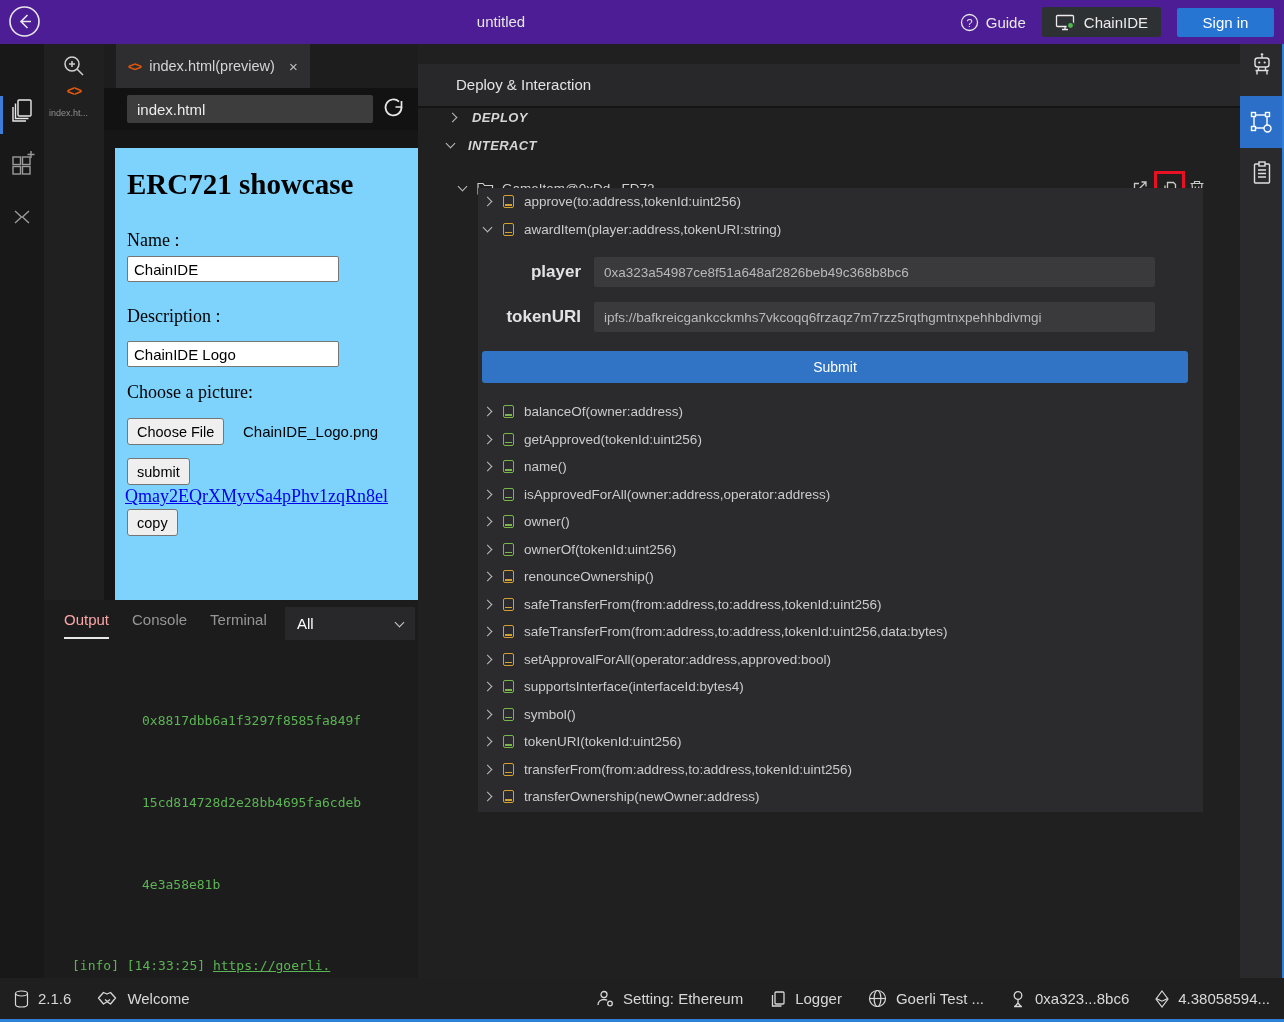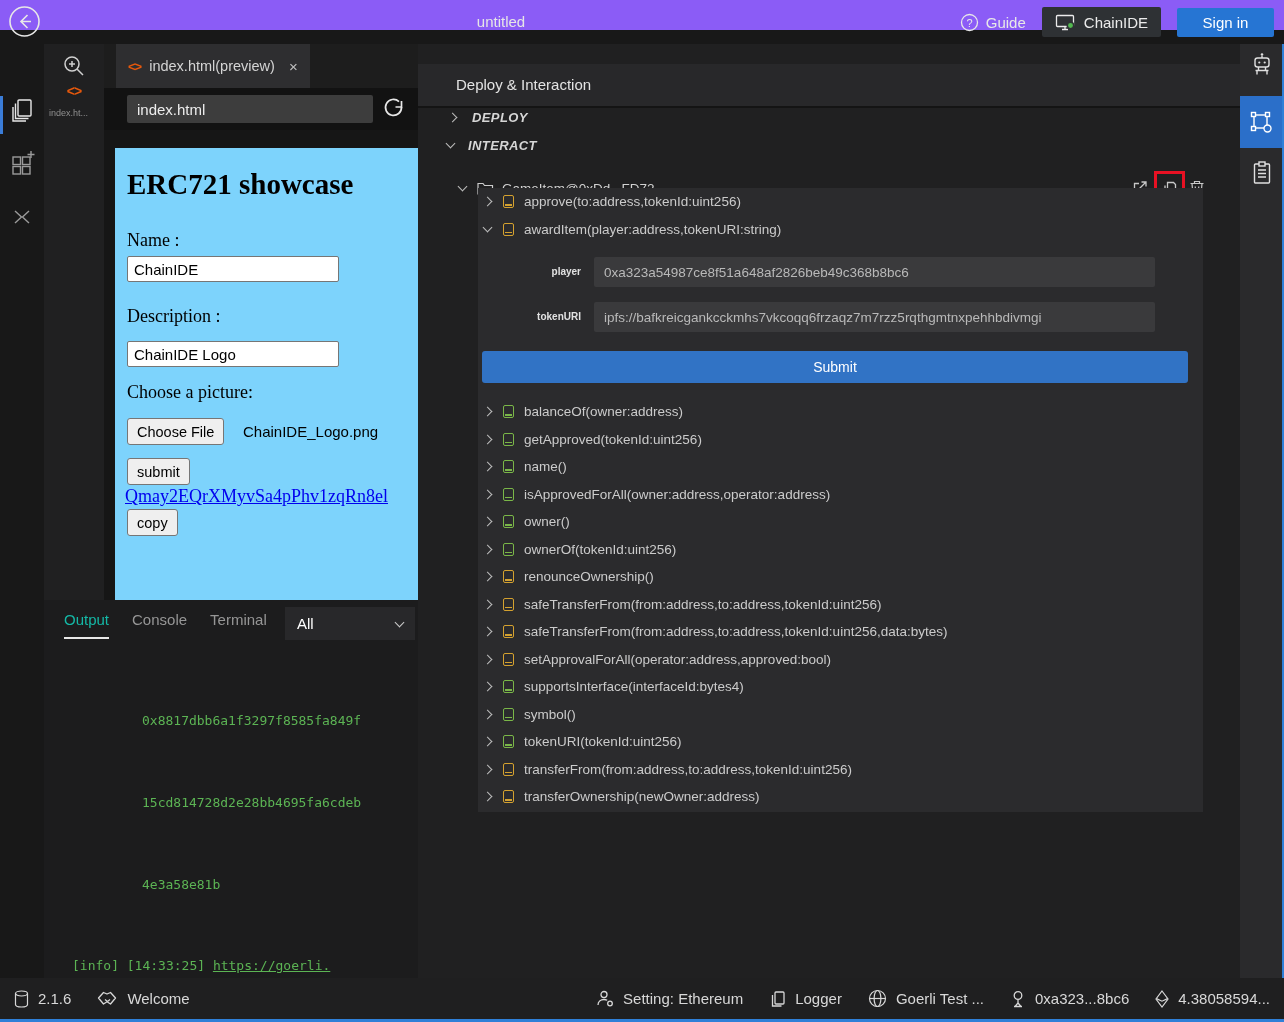--- a/index.html
+++ b/index.html
@@ -6,21 +6,21 @@
   html,body { margin:0; padding:0; }
   body {
     width:1284px; height:1022px; overflow:hidden; position:relative;
     background:#181818; font-family:"Liberation Sans", sans-serif;
     -webkit-font-smoothing:antialiased;
   }
   .abs { position:absolute; }
   svg { display:block; }
 
   
-  #topbar { left:0; top:0; width:1284px; height:30px; background:#8b5cf6; }
+  #topbar { left:0; top:0; width:1284px; height:44px; background:#4c1d95; }
   #back-btn { left:8px; top:5px; width:33px; height:33px; color:#e8e8e8; cursor:pointer; }
   #win-title { left:376px; top:0; width:250px; height:44px; line-height:44px; text-align:center;
     color:#e6e6e6; font-size:15px; }
   #top-right { right:10px; top:0; height:44px; display:flex; align-items:center; gap:16px; }
   .guide { display:flex; align-items:center; gap:7px; color:#e8e8e8; font-size:15px; cursor:pointer; }
   .connected-chip { display:flex; align-items:center; gap:9px; background:#2e3134; height:30px;
     padding:0 13px; border-radius:2px; color:#ebebeb; font-size:15px; cursor:pointer; }
   .signin-btn { width:97px; height:29px; background:#2675d3; color:#fff; font-size:15px;
     border-radius:2px; display:flex; align-items:center; justify-content:center; cursor:pointer; }
 
@@ -72,21 +72,21 @@
   #pv-thumb { position:absolute; left:20px; top:0; width:150px; height:17px; background:#c2c2c2; cursor:pointer; }
   .sc-arrow { position:absolute; top:4px; width:0; height:0; border-top:5px solid transparent;
     border-bottom:5px solid transparent; cursor:pointer; }
   .sc-arrow.l { left:5px; border-right:6px solid #505050; }
   .sc-arrow.r { right:5px; border-left:6px solid #505050; }
 
   
   #outputpanel { left:44px; top:600px; width:374px; height:378px; background:#1c1c1d; }
   #out-tabs { position:absolute; left:20px; top:0; height:50px; display:flex; align-items:center; gap:23px; }
   .out-tab { font-size:15px; color:#969696; cursor:pointer; padding-bottom:9px; border-bottom:2px solid transparent; }
-  .out-tab.active { color:#14b8a6; border-bottom-color:#e7e7e7; }
+  .out-tab.active { color:#fca5a5; border-bottom-color:#e7e7e7; }
   #out-filter { position:absolute; right:3px; top:7px; width:130px; height:33px; background:#28282a;
     display:flex; align-items:center; color:#fff; font-size:15px; padding:0 12px; cursor:pointer; }
   #out-filter .chev { margin-left:auto; border-color:#cccccc; }
   #logs { position:absolute; left:0; top:53px; right:0; bottom:0; padding-left:28px;
     font-family:"DejaVu Sans Mono",monospace; font-size:13px; line-height:27.2px; color:#5cb454;
     white-space:pre; overflow:hidden; }
   .ll.ind { padding-left:70px; }
   .lnk { text-decoration:underline; cursor:pointer; }
 
   
@@ -111,21 +111,21 @@
     display:inline-block; margin-right:10px; flex:none; }
   .fn-icon::after { content:""; position:absolute; left:1px; right:1px; bottom:1.5px; height:1.5px;
     background:currentColor; }
   .fn-row[data-kind="view"] .fn-icon { color:#7ab648; border-color:#7ab648; }
   .fn-row[data-kind="write"] .fn-icon { color:#d4a12f; border-color:#d4a12f; }
   .fn-label { font-size:13.5px; color:#cbcbcb; white-space:nowrap; }
 
   #award-form { margin-top:14px; }
   .frow { display:flex; }
   .frow + .frow { margin-top:15px; }
-  .flabel { width:103px; text-align:right; font-weight:bold; font-size:10px; color:#e2e2e2; line-height:30px; }
+  .flabel { width:103px; text-align:right; font-weight:bold; font-size:17px; color:#e2e2e2; line-height:30px; }
   .finput { margin-left:13px; width:561px; height:30px; background:#3a3a3c; border:none; border-radius:2px;
     color:#b9b9b9; font-size:13.5px; padding:0 10px; outline:none; font-family:"Liberation Sans",sans-serif; }
   #submit-btn { display:block; margin:19px 0 15px 4px; width:706px; height:32px; background:#3173c5;
     color:#fff; font-size:14px; border:none; border-radius:3px; cursor:pointer;
     font-family:"Liberation Sans",sans-serif; }
 
   
   #rightrail { left:1240px; top:44px; width:44px; height:934px; background:#2a2a2c;
     border-right:2px solid #2f80d8; }
   .rail-icon { position:absolute; left:10px; color:#e0e0e0; cursor:pointer; }

